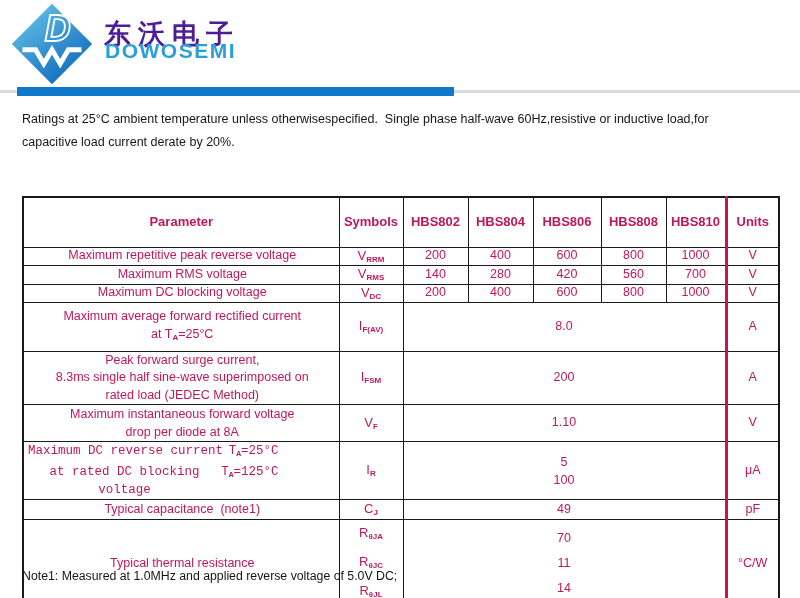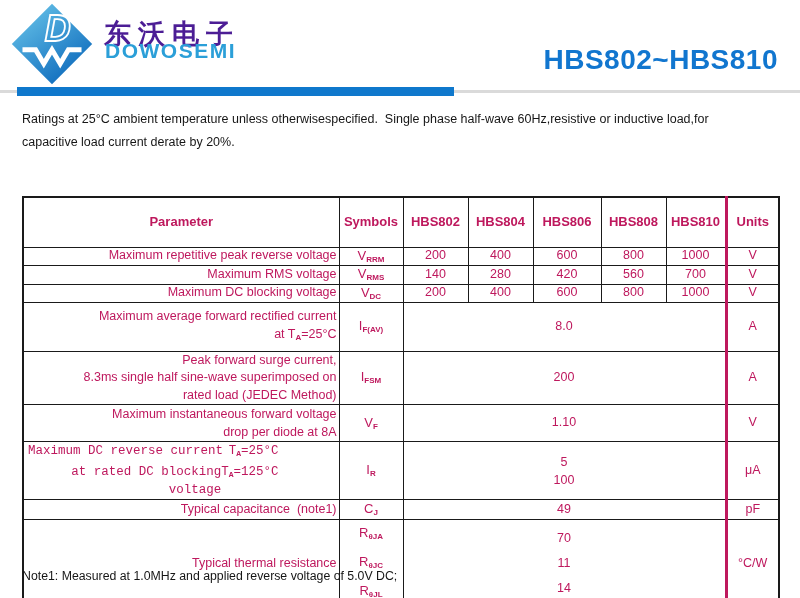--- a/index.html
+++ b/index.html
@@ -16,21 +16,21 @@
   .rule-blue { position:absolute; left:17px; top:87px; width:437px; height:9px; background:#0f78cc; }
 
   
   .intro { position:absolute; left:22px; top:108px; width:760px; font-size:12.5px; line-height:23px; color:#161616; }
 
   
   table.specs { position:absolute; left:22px; top:168px; width:756px; border-collapse:collapse; table-layout:fixed; font-size:12.5px; color:#be185d;margin-top:28px; }
   table.specs { border:2px solid #1a1a1a; }
   .specs td, .specs th { border:1px solid #1a1a1a; vertical-align:middle; padding:0; line-height:1.25; }
   .specs th { font-size:13px; font-weight:bold; text-align:center; }
-  .specs td.param { text-align:right; padding-left:4px; padding-right:2px; }
+  .specs td.param { text-align:center; padding-left:4px; padding-right:2px; }
   .specs td.val, .specs td.sym, .specs td.units { text-align:center; }
   .specs td.units, .specs th.units { border-left:3px solid #be185d; }
   tr.hrow { height:50px; }
   tr.r0 { height:18px; } tr.r1 { height:19px; } tr.r2 { height:17px; }
   tr.r3 { height:49px; } tr.r4 { height:53px; } tr.r5 { height:37px; }
   tr.r6 { height:40px; } tr.r7 { height:20px; } tr.r8 { height:77px; }
   tr.r9 { height:40px; }
   sub.s { font-size:8px; font-weight:bold; vertical-align:-2px; letter-spacing:0; }
   .symtxt { font-size:13px; }
   .pline2 { display:flex; justify-content:space-between; padding-right:58px;font-family:Liberation Mono, monospace; }
@@ -51,21 +51,20 @@
         <stop offset="0" stop-color="#6fcbed"></stop>
         <stop offset="1" stop-color="#0b68bb"></stop>
       </linearGradient>
     </defs>
     <polygon points="50,1 99,50 50,99 1,50" fill="url(#lg)"></polygon>
     <text x="57" y="46" font-size="44" font-style="italic" font-family="Liberation Sans, sans-serif" font-weight="bold" fill="none" stroke="#ffffff" stroke-width="2.2" text-anchor="middle">D</text>
     <path d="M14,57 L30,57 L40,74 L50,57 L60,74 L70,57 L86,57" fill="none" stroke="#ffffff" stroke-width="6"></path>
   </svg>
   <div class="brand-cn">东沃电子</div>
   <div class="brand-en">DOWOSEMI</div>
-  <div class="part-range">HBS802~HBS810</div>
   <div class="rule-gray"></div>
   <div class="rule-blue"></div>
 
   <div class="intro">
     <div>Ratings at 25°C ambient temperature unless otherwisespecified.&nbsp; Single phase half-wave 60Hz,resistive or inductive load,for</div>
     <div>capacitive load current derate by 20%.</div>
   </div>
 
   <table class="specs">
     <colgroup>

